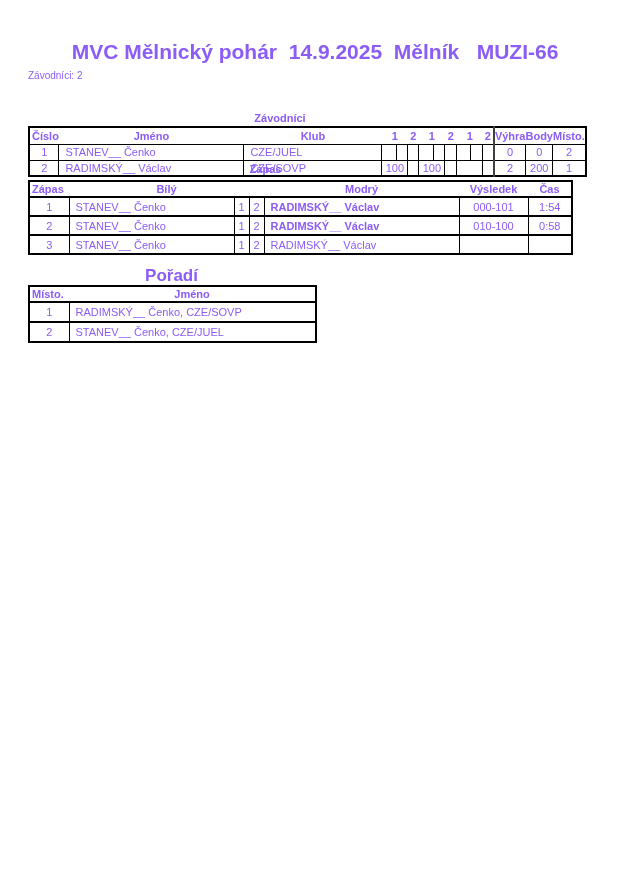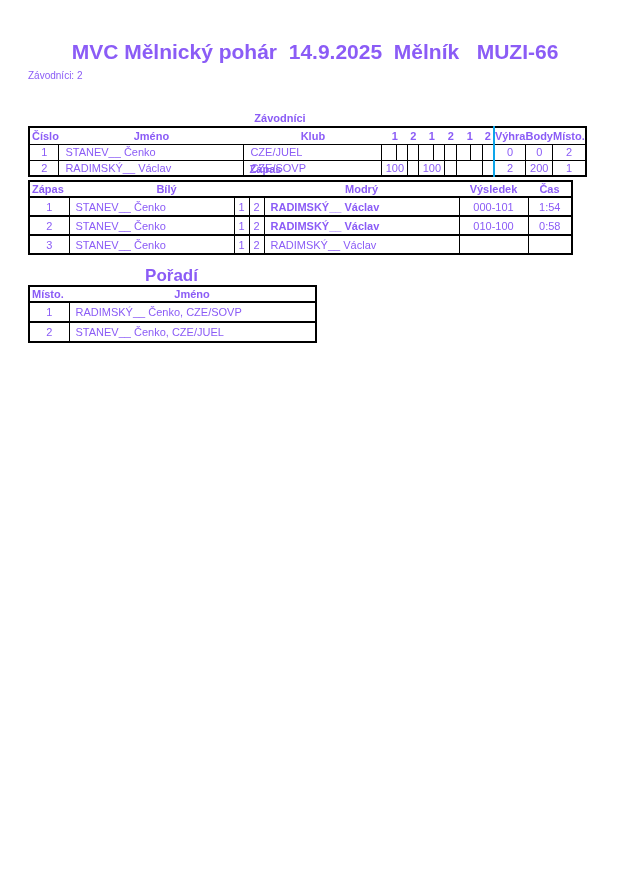--- a/index.html
+++ b/index.html
@@ -31,21 +31,21 @@
   .num { text-align: center; }
   .name { text-align: left; padding-left: 6px; }
   .hdr-left { text-align: left; padding-left: 2px; }
   .hdr-center { text-align: center; }
   .bold { font-weight: bold; }
 
   
   .t1 { left: 28px; top: 92px; border: 2px solid #000; margin-top: 34px; }
   .t1 thead th { height: 17px; border-bottom: 1px solid #000; }
   .t1 tbody td { height: 16px; }
-  .t1 .sec { border-left: 2px solid #0ea5e9; }
+  .t1 .sec { border-left: 2px solid #404040; }
   .t1 .ov { text-align: left; overflow: visible; }
 
   
   .t2 { left: 28px; top: 180px; border: 2px solid #000; }
   .t2 thead th { height: 16px; border-bottom: 2px solid #000; }
   .t2 tbody td { height: 19px; border-top: 2px solid #000; border-bottom: 2px solid #000; }
 
   
   .t3 { left: 28px; top: 285px; border: 2px solid #000; }
   .t3 thead th { height: 16px; border-bottom: 2px solid #000; }

